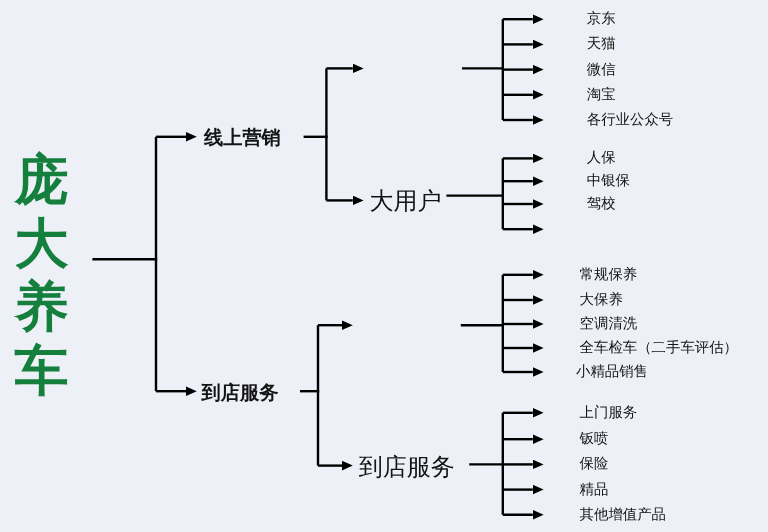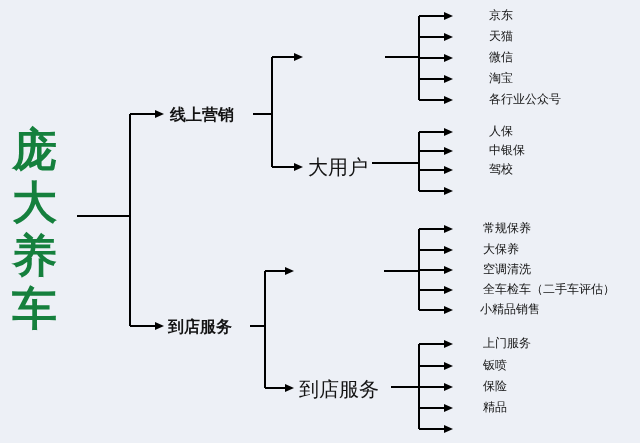--- a/index.html
+++ b/index.html
@@ -128,14 +128,15 @@
   <div class="lbl leaf" style="left:465px;top:229px">常规保养</div>
   <div class="lbl leaf" style="left:465px;top:250px">大保养</div>
   <div class="lbl leaf" style="left:465px;top:270px">空调清洗</div>
   <div class="lbl leaf" style="left:465px;top:290px">全车检车（二手车评估）</div>
   <div class="lbl leaf" style="left:462px;top:310px">小精品销售</div>
 
   <div class="lbl leaf" style="left:465px;top:344px">上门服务</div>
   <div class="lbl leaf" style="left:465px;top:366px">钣喷</div>
   <div class="lbl leaf" style="left:465px;top:387px">保险</div>
   <div class="lbl leaf" style="left:465px;top:408px">精品</div>
+  <div class="lbl leaf" style="left:465px;top:429px">其他增值产品</div>
 
 </div>
 
 </body></html>

